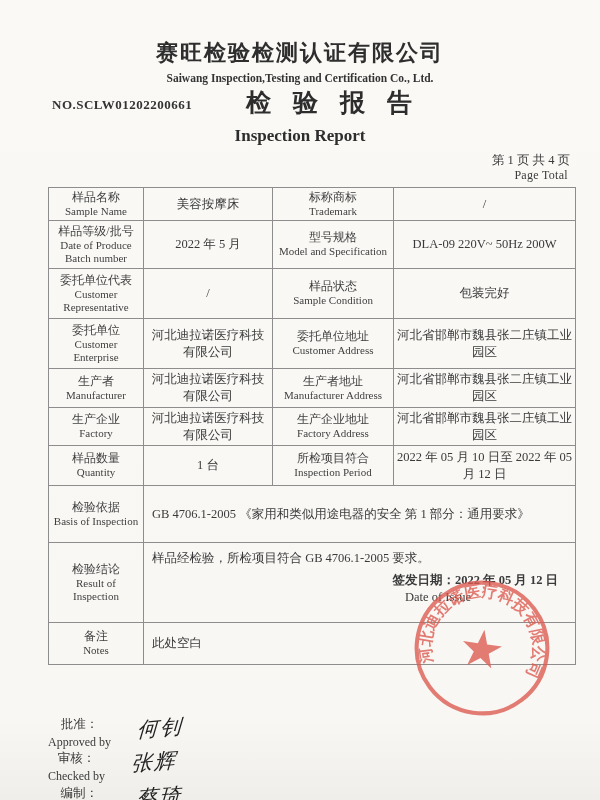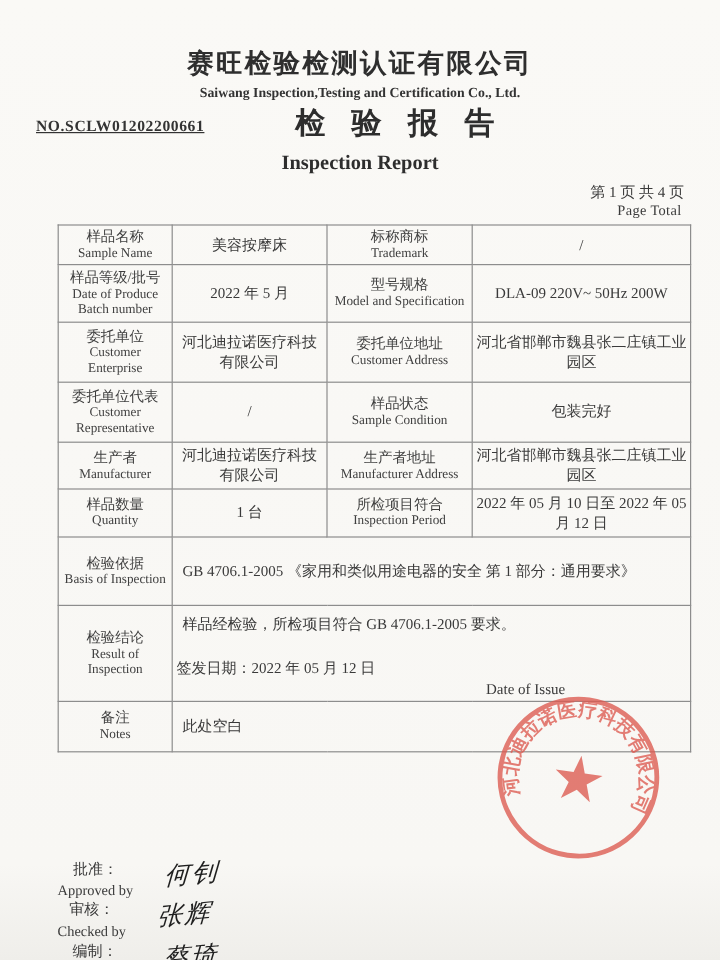--- a/index.html
+++ b/index.html
@@ -16,22 +16,22 @@
   .company-cn {
     position:absolute; top:38px; left:0; width:100%;
     text-align:center; font-family:"Liberation Sans", sans-serif;
     font-weight:bold; font-size:22px; letter-spacing:2px; color:#2e2e2e;
   }
   .company-en {
     position:absolute; top:72px; left:0; width:100%;
     text-align:center; font-weight:bold; font-size:11.5px; color:#333;
   }
   .report-no {
-    position:absolute; top:97px; left:30px;
-    font-weight:bold; font-size:13px; letter-spacing:0.5px; color:#333;text-decoration:underline;
+    position:absolute; top:97px; left:52px;
+    font-weight:bold; font-size:13px; letter-spacing:0.5px; color:#333;
   }
   .title-cn {
     position:absolute; top:86px; left:0; width:100%;
     text-align:center; font-weight:bold; font-size:25px;
     letter-spacing:22px; text-indent:22px; color:#2d2d2d;
     font-family:"Liberation Serif", serif;
     margin-left:29px;
   }
   .title-en {
     position:absolute; top:126px; left:0; width:100%;
@@ -61,21 +61,21 @@
   td.lbl .cn { font-size:12px; color:#3f3f3f; }
   td.lbl .en { font-size:11px; color:#3f3f3f; line-height:1.2; }
   td.val { text-align:center; line-height:1.35; color:#3a3a3a; }
   td.val.left { text-align:left; padding-left:8px; }
   tr.h33{height:33px} tr.h48{height:48px} tr.h40{height:40px}
   tr.h50{height:50px} tr.h39{height:39px} tr.h38{height:38px}
   tr.h57{height:57px} tr.h80{height:80px} tr.h42{height:42px}
 
   .conclusion-cell { vertical-align:top !important; }
   .conclusion-text { text-align:left; padding:6px 4px 0 5px; font-size:12.5px; }
-  .issue-block { margin-top:20px; text-align:left; padding-right:14px; font-size:12.5px; }
+  .issue-block { margin-top:5px; text-align:right; padding-right:14px; font-size:12.5px;font-weight:bold; }
   .issue-en { text-align:left; padding-left:258px; font-size:12.5px; }
 
   
   .footer {
     position:absolute; top:716px; left:48px; width:527px;
     display:flex; justify-content:space-between;flex-direction:column;
   }
   .sig-group { display:flex; align-items:flex-start; }
   .sig-label { text-align:center; line-height:1.4; }
   .sig-label .cn { font-size:12.5px; }
@@ -137,57 +137,69 @@
       <td class="lbl">
         <div class="cn">型号规格</div>
             <div class="en">Model and Specification</div>
           </td>
       <td class="val">DLA-09 220V~ 50Hz 200W</td>
     </tr>
 
 
     <tr class="h50">
       <td class="lbl">
+        <div class="cn">委托单位代表</div>
+            <div class="en">Customer Representative</div>
+          </td>
+      <td class="val">/</td>
+      <td class="lbl">
+        <div class="cn">样品状态</div>
+            <div class="en">Sample Condition</div>
+          </td>
+      <td class="val">包装完好</td>
+    </tr>
+
+    <tr class="h50">
+      <td class="lbl">
         <div class="cn">委托单位</div>
             <div class="en">Customer Enterprise</div>
           </td>
       <td class="val">河北迪拉诺医疗科技有限公司</td>
       <td class="lbl">
         <div class="cn">委托单位地址</div>
             <div class="en">Customer Address</div>
           </td>
       <td class="val">河北省邯郸市魏县张二庄镇工业园区</td>
     </tr>
 
-    <tr class="h50">
-      <td class="lbl">
-        <div class="cn">委托单位代表</div>
-            <div class="en">Customer Representative</div>
-          </td>
-      <td class="val">/</td>
-      <td class="lbl">
-        <div class="cn">样品状态</div>
-            <div class="en">Sample Condition</div>
-          </td>
-      <td class="val">包装完好</td>
-    </tr>
-
     <tr class="h39">
       <td class="lbl">
         <div class="cn">生产者</div>
             <div class="en">Manufacturer</div>
           </td>
       <td class="val">河北迪拉诺医疗科技有限公司</td>
       <td class="lbl">
         <div class="cn">生产者地址</div>
             <div class="en">Manufacturer Address</div>
           </td>
       <td class="val">河北省邯郸市魏县张二庄镇工业园区</td>
     </tr>
 
+    <tr class="h38">
+      <td class="lbl">
+        <div class="cn">生产企业</div>
+            <div class="en">Factory</div>
+          </td>
+      <td class="val">河北迪拉诺医疗科技有限公司</td>
+      <td class="lbl">
+        <div class="cn">生产企业地址</div>
+            <div class="en">Factory Address</div>
+          </td>
+      <td class="val">河北省邯郸市魏县张二庄镇工业园区</td>
+    </tr>
 
     <tr class="h40">
       <td class="lbl">
         <div class="cn">样品数量</div>
             <div class="en">Quantity</div>
           </td>
       <td class="val">1 台</td>
       <td class="lbl">
         <div class="cn">所检项目符合</div>
             <div class="en">Inspection Period</div>

